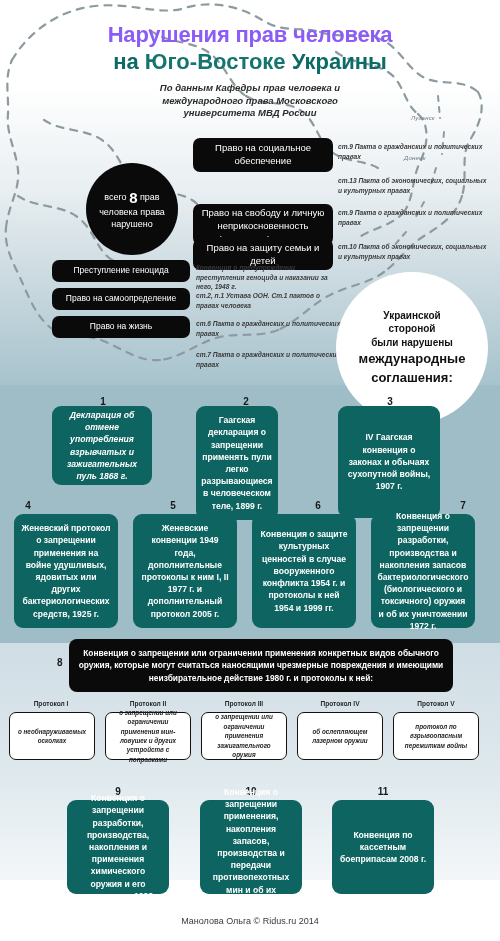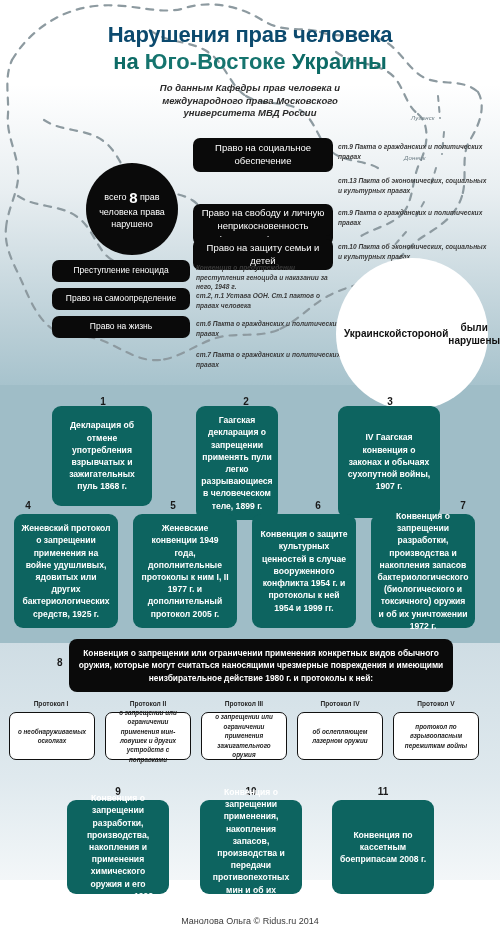--- a/index.html
+++ b/index.html
@@ -65,21 +65,21 @@
   
   #title-block {
     position: absolute;
     left: 0; top: 22px;
     width: 500px;
     text-align: center;
   }
   #title-line1 {
     font-size: 22px;
     font-weight: bold;
-    color: #0c4a6e;
+    color: #8b5cf6;
     letter-spacing: -0.2px;
     line-height: 1.15;
   }
   #title-line2 {
     font-size: 22px;
     font-weight: bold;
     color: #0d6b66;
     line-height: 1.2;
     margin-top: 2px;
   }
@@ -152,27 +152,28 @@
     font-size: 6.6px;
     font-style: italic;
     color: #3a3a3a;
     line-height: 1.45;
     font-weight: bold;
   }
 
   
   #agreements-circle {
     position: absolute;
-    left: 336px; top: 258px;
+    left: 336px; top: 272px;
     width: 152px; height: 152px;
     border-radius: 50%;
     background: #ffffff;
     display: flex;
-    flex-direction: row;
-    align-items: center;
+    flex-direction: column;
+    align-items: center;
+    justify-content: center;
     text-align: center;
     color: #111;
     padding: 0 8px;
     box-sizing: border-box;
   }
   #agreements-circle .small {
     font-size: 10px;
     font-weight: bold;
     line-height: 1.35;
   }
@@ -357,21 +358,21 @@
 
   <div id="agreements-circle">
     <div class="small">Украинской</div>
     <div class="small">стороной</div>
     <div class="small">были нарушены</div>
     <div class="big">международные</div>
     <div class="big">соглашения:</div>
   </div>
 
   <div class="card-num" style="left:83px; top:396px; width:40px;">1</div>
-  <div class="teal-card" style="left:52px; top:406px; width:100px; height:100px;">Декларация об отмене употребления взрывчатых и зажигательных пуль 1868 г.</div>
+  <div class="teal-card" style="left:52px; top:406px; width:100px; height:79px;font-style:italic;">Декларация об отмене употребления взрывчатых и зажигательных пуль 1868 г.</div>
 
   <div class="card-num" style="left:226px; top:396px; width:40px;">2</div>
   <div class="teal-card" style="left:196px; top:406px; width:82px; height:114px;text-align:center;">Гаагская декларация о запрещении применять пули легко разрывающиеся в человеческом теле, 1899 г.</div>
 
   <div class="card-num" style="left:370px; top:396px; width:40px;">3</div>
   <div class="teal-card" style="left:338px; top:406px; width:102px; height:112px;">IV Гаагская конвенция о законах и обычаях сухопутной войны, 1907 г.</div>
 
   <div class="card-num" style="left:8px; top:500px; width:40px;">4</div>
   <div class="teal-card" style="left:14px; top:514px; width:104px; height:114px;">Женевский протокол о запрещении применения на войне удушливых, ядовитых или других бактериологических средств, 1925 г.</div>
 

